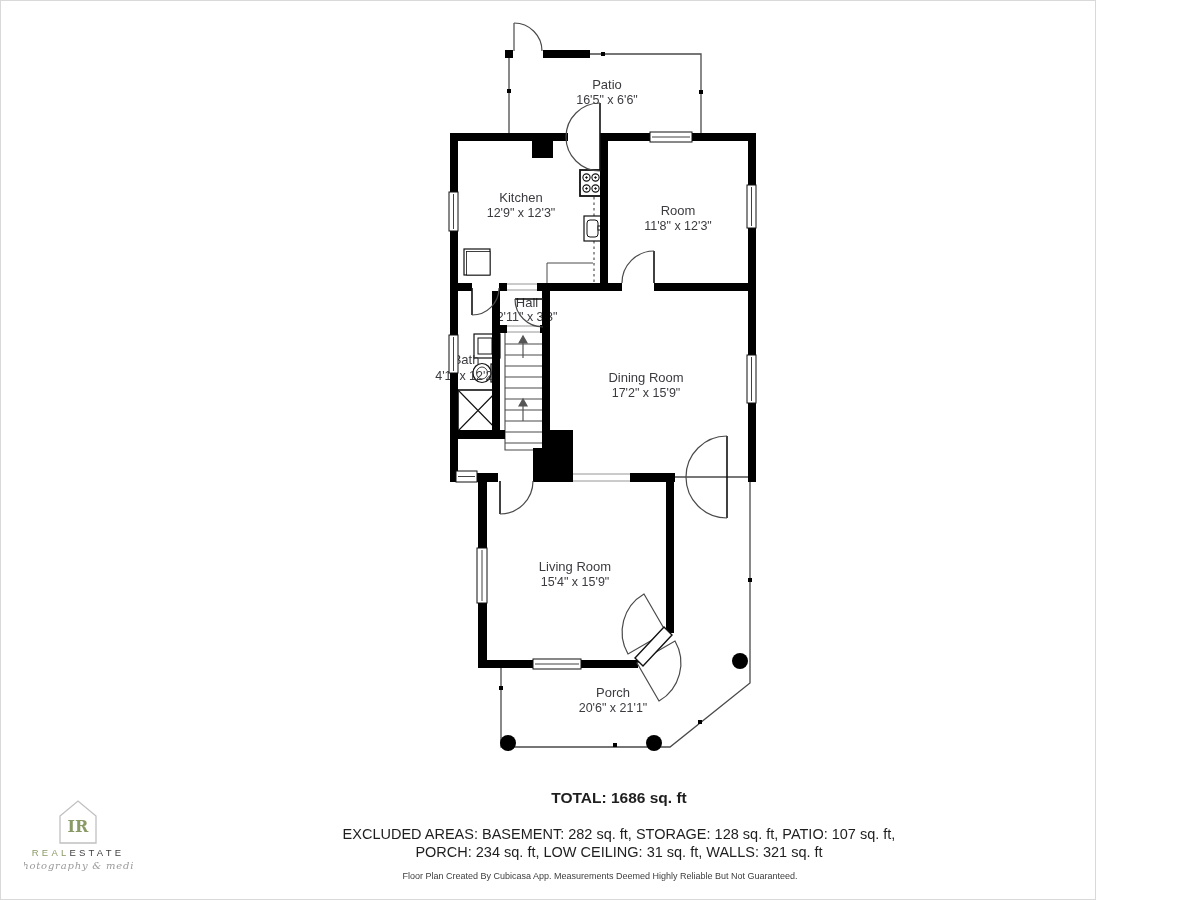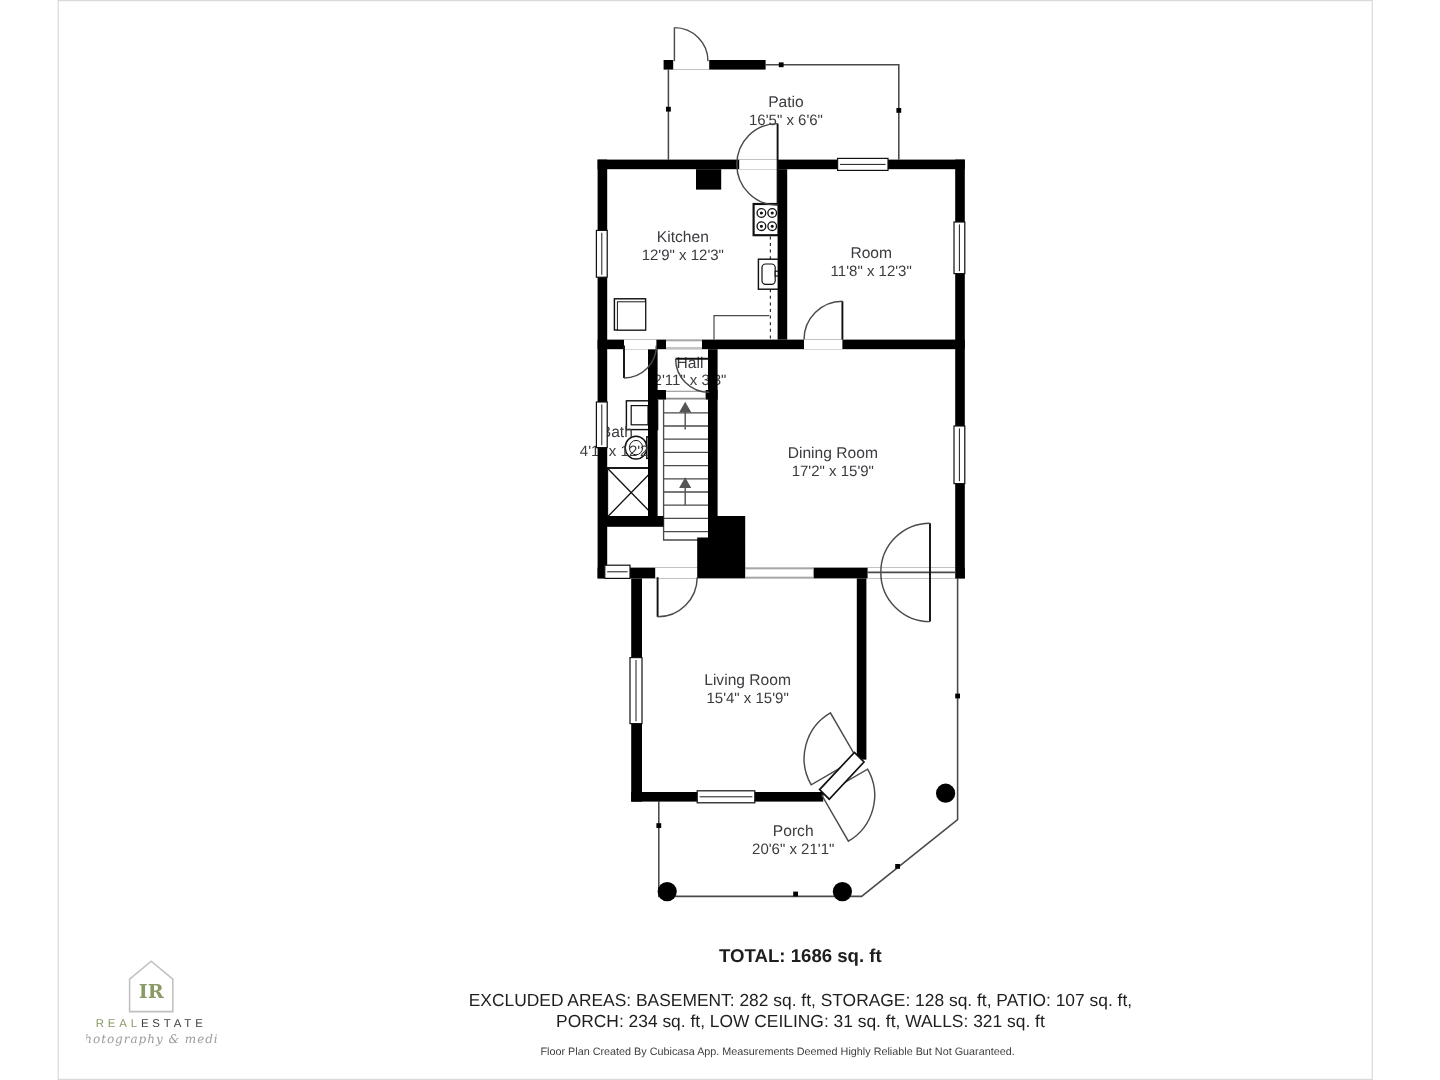--- a/index.html
+++ b/index.html
@@ -1,20 +1,19 @@
 <!DOCTYPE html>
 <html><head>
 <meta charset="utf-8">
 <style>
   html,body{margin:0;padding:0;background:#fff;}
   .canvas{
     position:relative;width:1096px;height:900px;background:#ffffff;
     outline:1px solid #d9d9d9;outline-offset:-1px;overflow:hidden;
     font-family:"Liberation Sans",sans-serif;
-    margin-left:48px;
   }
   .plan-svg{position:absolute;left:0;top:0;}
   .room-name{font-size:13px;fill:#3b3b40;}
   .room-dims{font-size:12.5px;fill:#3b3b40;}
   .summary{position:absolute;left:0;width:1200px;text-align:center;color:#1e1e1e;padding-left:19px;}
   .summary.total{top:789px;font-size:15.5px;font-weight:bold;}
   .summary.l2{top:808px;font-size:14.5px;}
   .summary.l3{top:826px;font-size:14.5px;}
   .summary.l4{top:844px;font-size:14.5px;}
   .footnote{position:absolute;left:0;top:871px;width:1200px;text-align:center;

